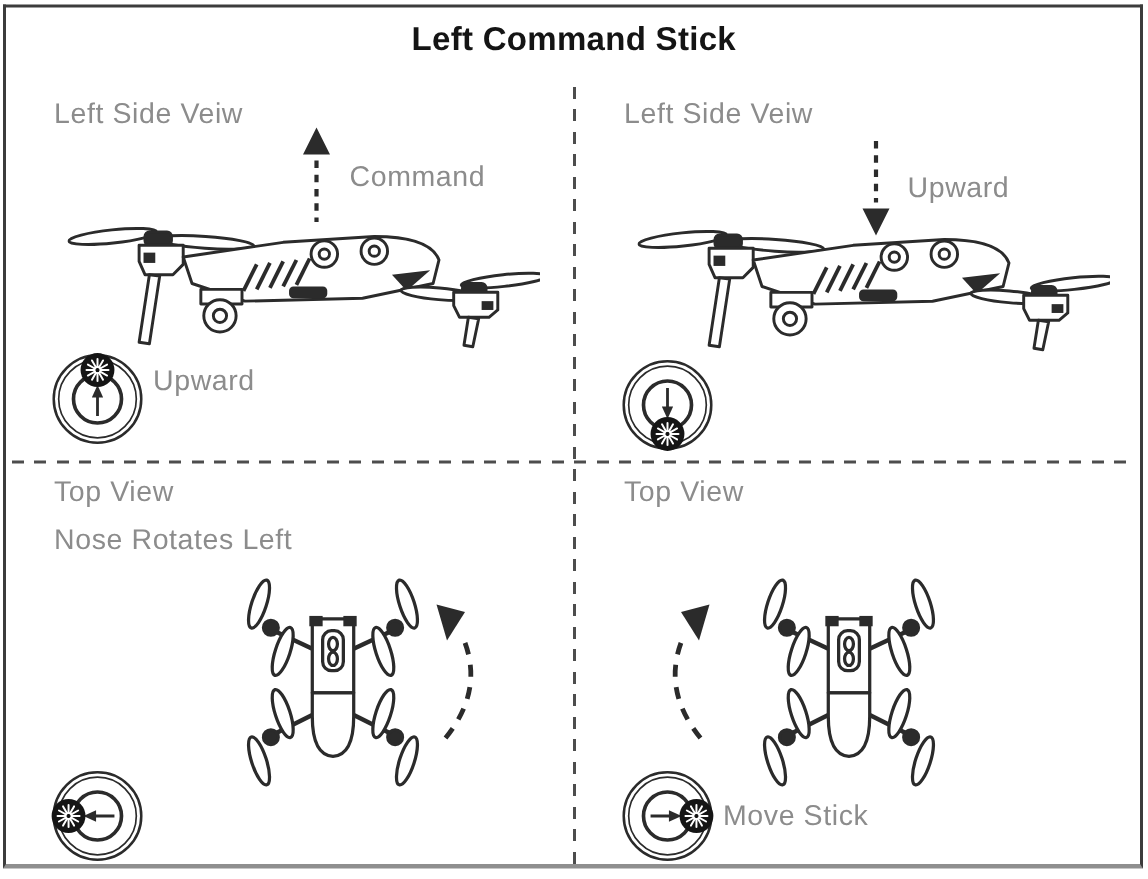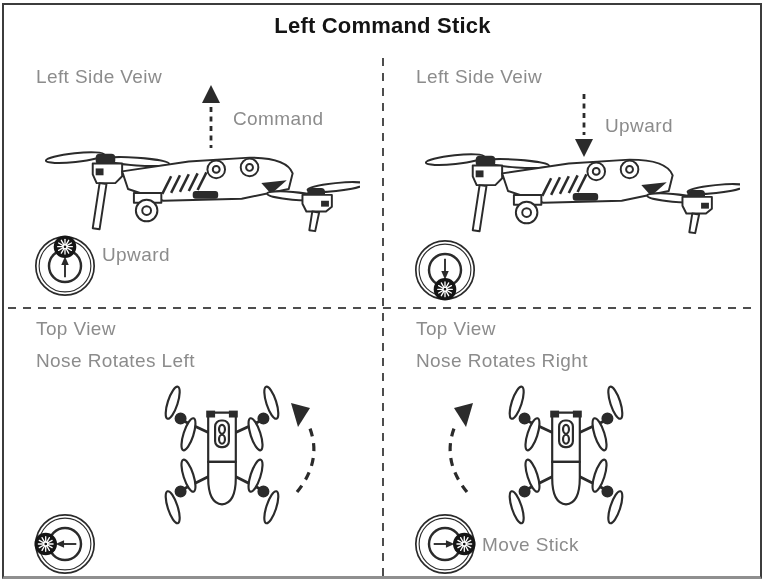--- a/index.html
+++ b/index.html
@@ -189,21 +189,20 @@
         <circle cx="34" cy="34" r="17" fill="#fff" stroke="#2b2b2b" stroke-width="2.6"></circle>
         <line x1="46" y1="34" x2="32" y2="34" stroke="#2b2b2b" stroke-width="2"></line>
         <polygon points="24,34 33,30 33,38" fill="#2b2b2b"></polygon>
         <use href="#jsknob" x="13.5" y="34"></use>
       </svg>
     </div>
   </div>
 
   <div class="quad q4">
     <div class="lbl" style="left:31px;top:9px">Top View</div>
-    <div class="lbl" style="left:31px;top:41px">Nose Rotates Right</div>
     <div class="art" style="left:52px;top:91px">
       <svg viewBox="0 0 46 96" width="46" height="96">
         <path d="M30,92 Q4,60 18,26" fill="none" stroke="#2b2b2b" stroke-width="3.2" stroke-dasharray="8 7"></path>
         <polygon points="36,3 17,8 29,27" fill="#2b2b2b"></polygon>
       </svg>
     </div>
     <div class="art" style="left:92px;top:74px">
       <svg viewBox="0 0 180 145" width="178" height="143">
           <use href="#drone-top"></use>
         </svg>

